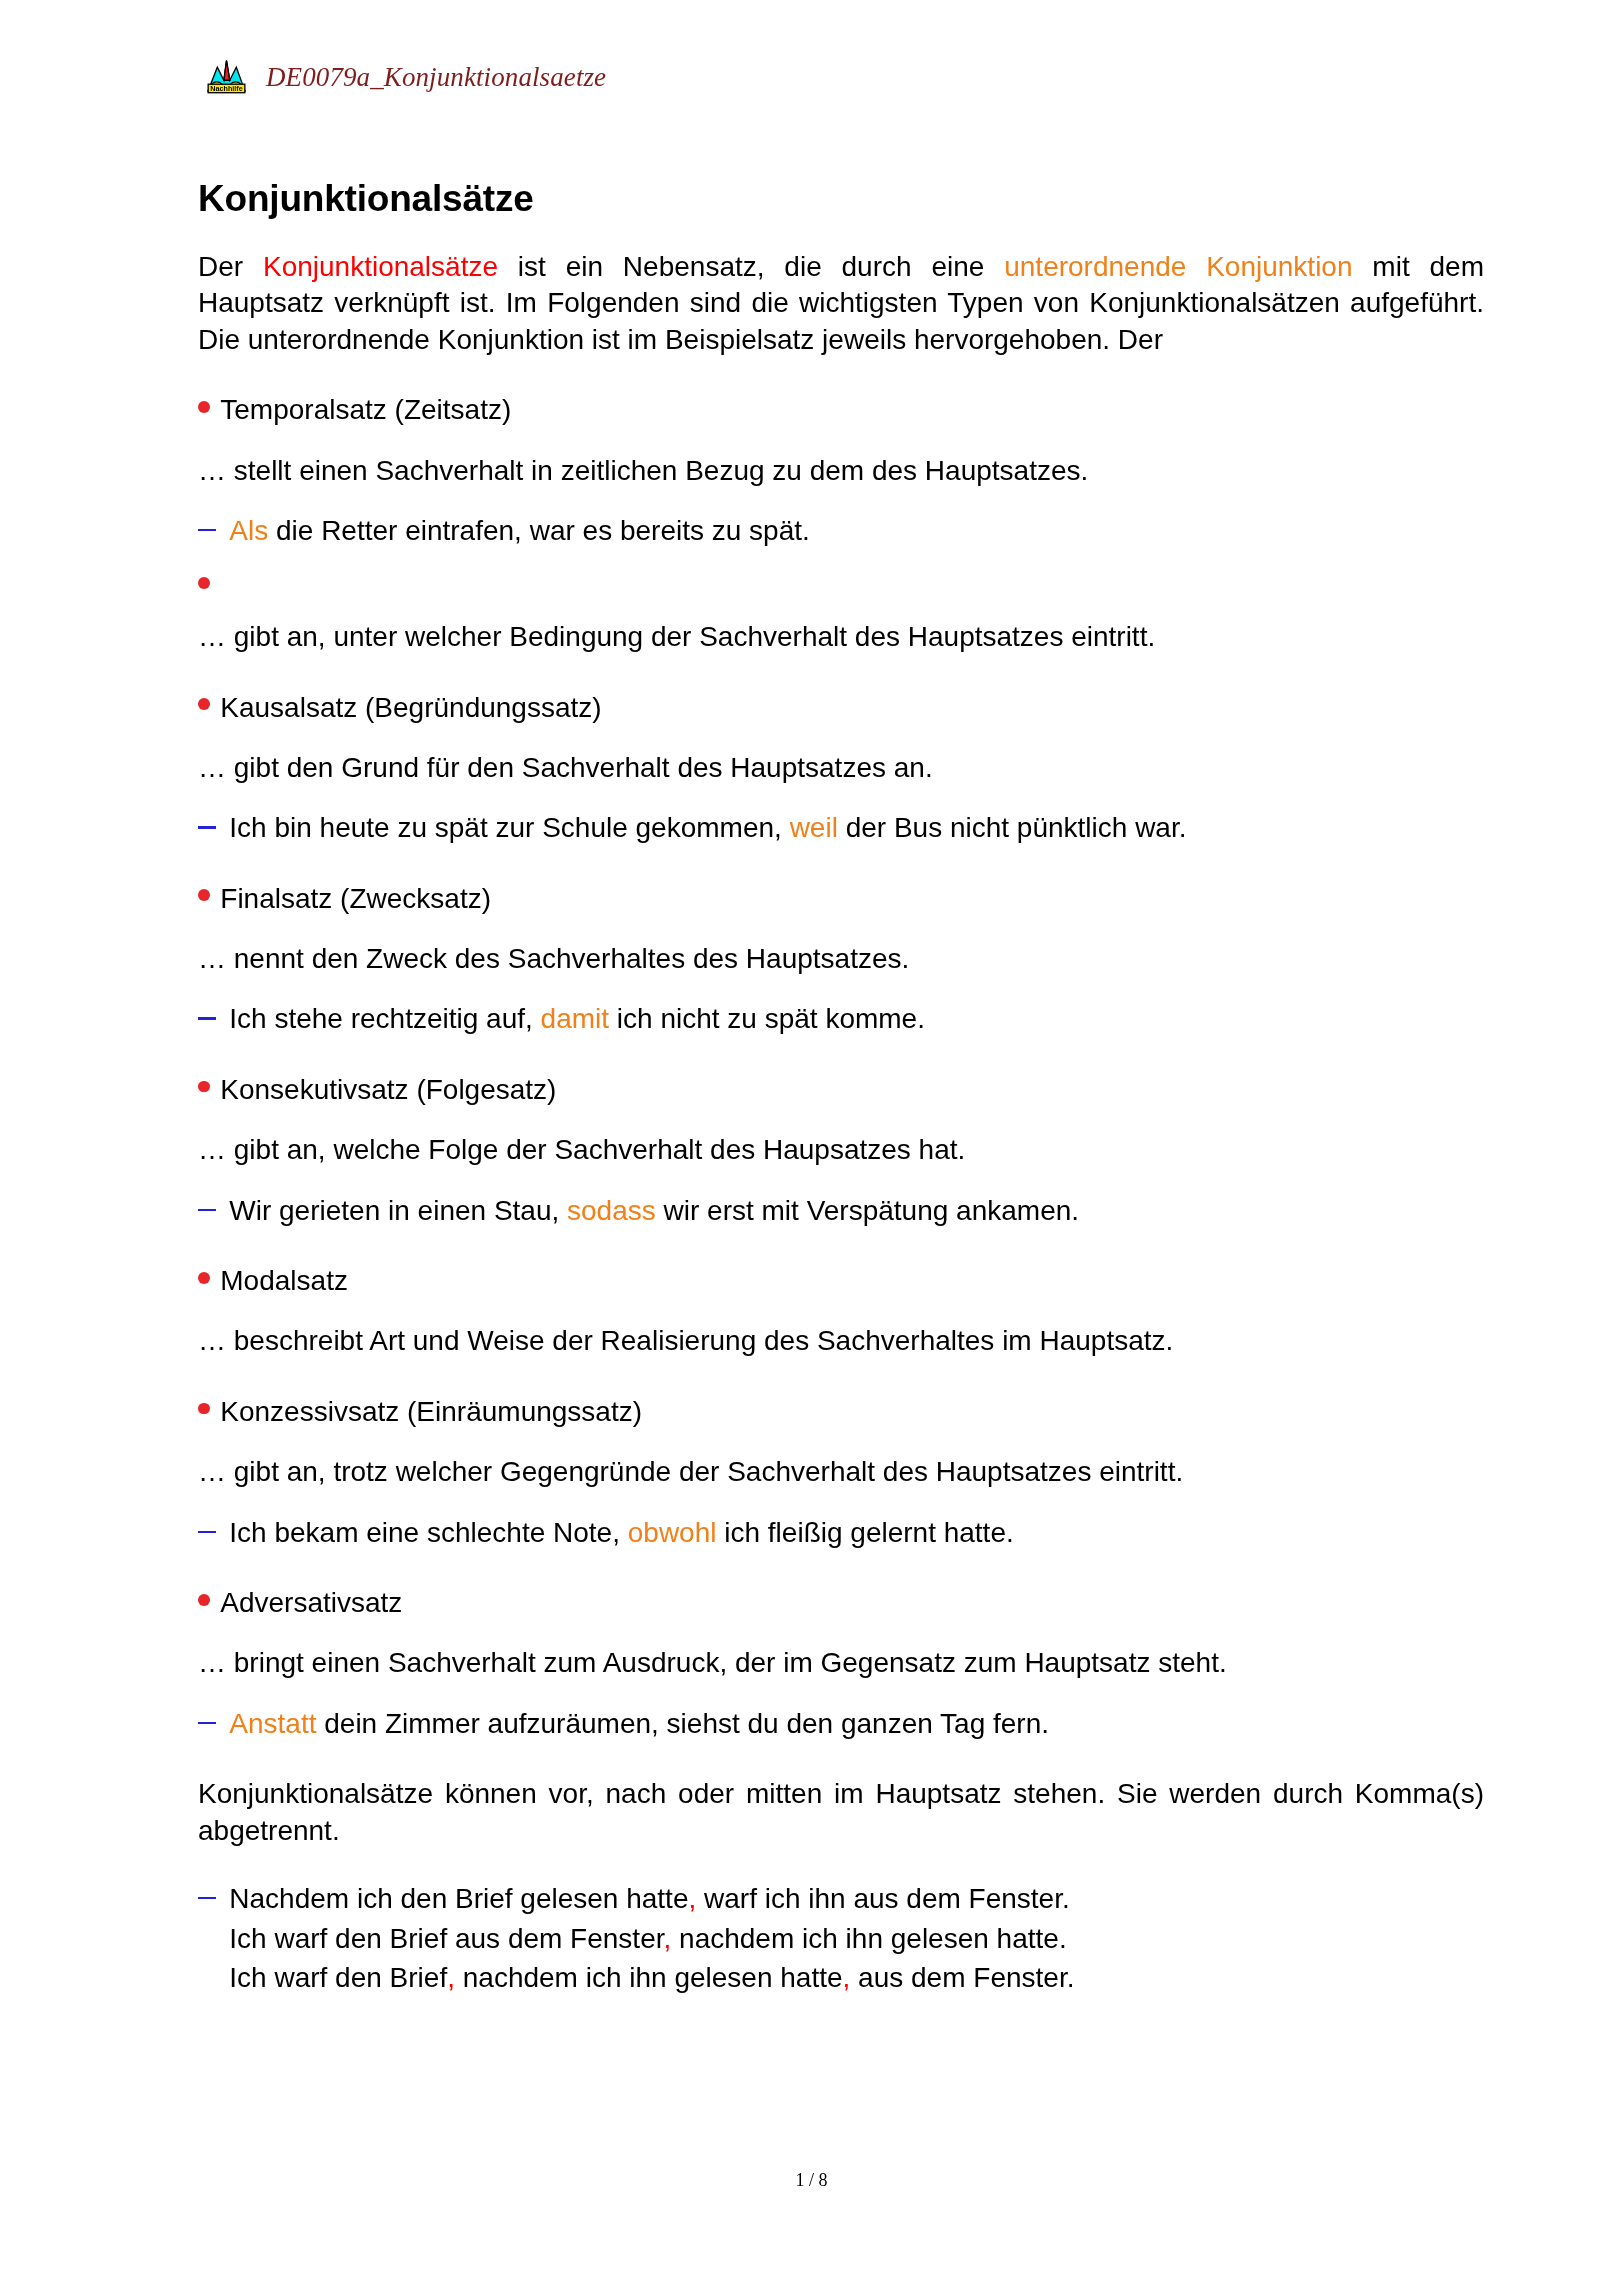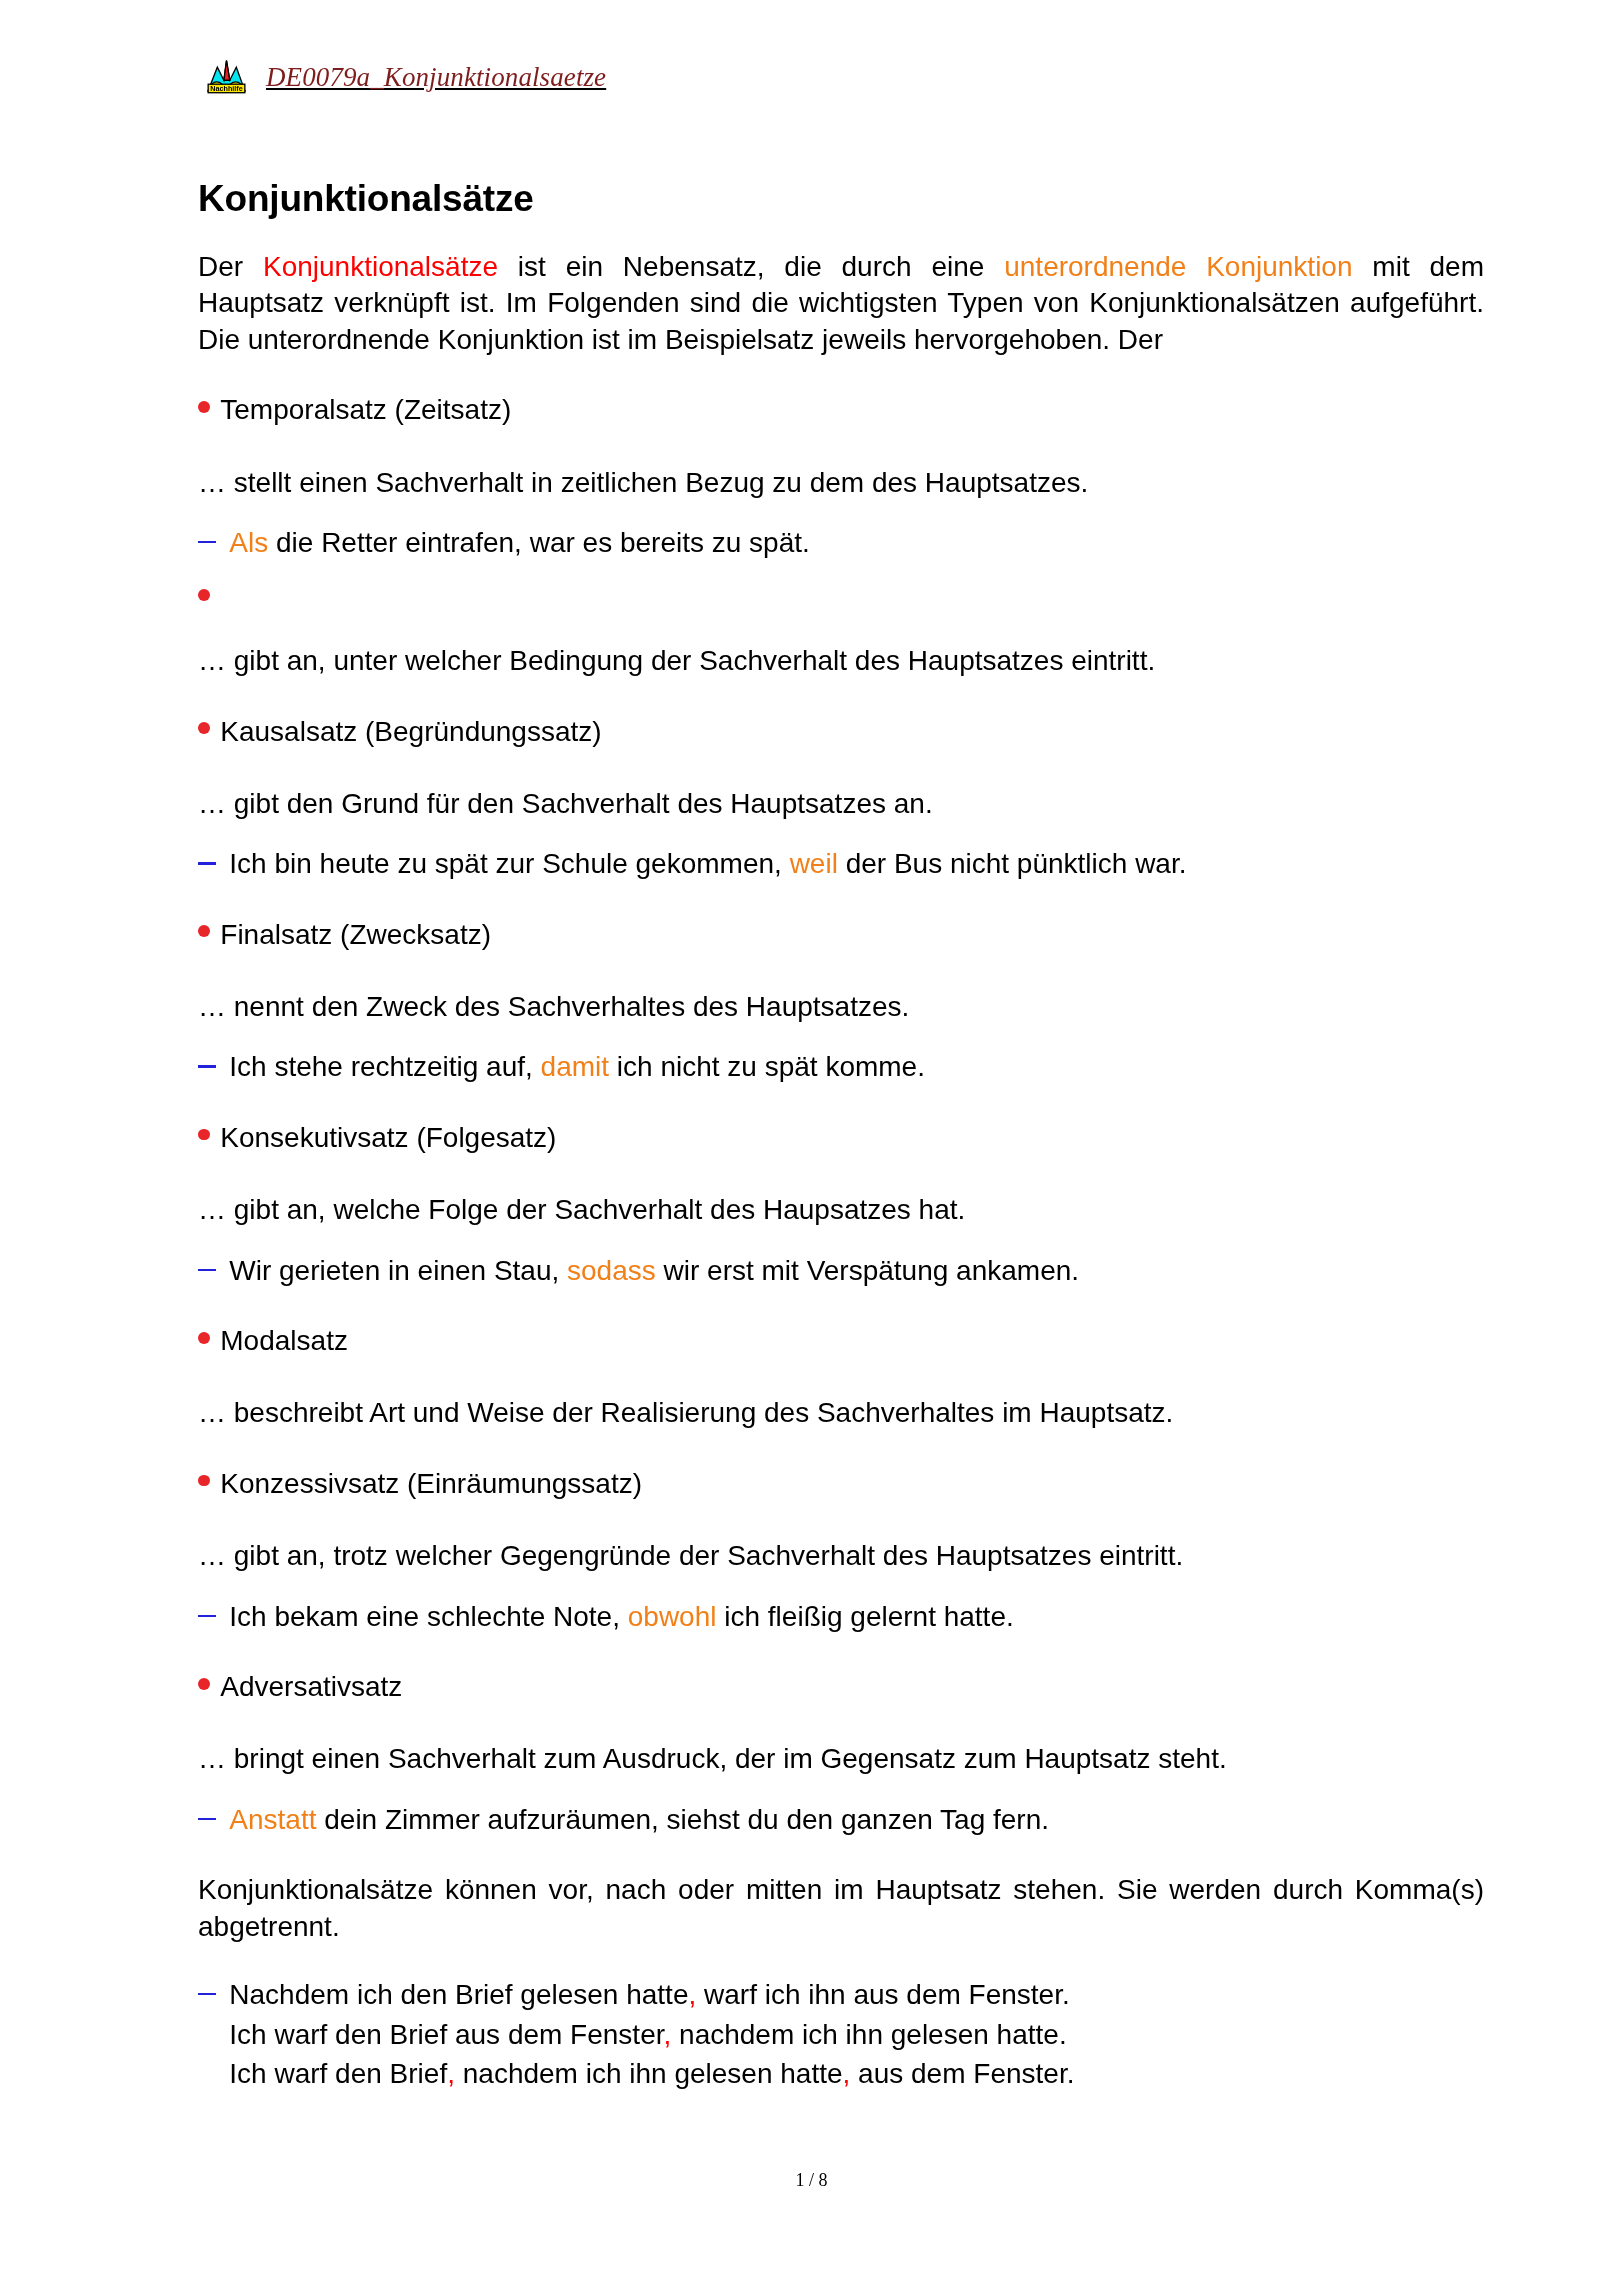--- a/index.html
+++ b/index.html
@@ -20,21 +20,20 @@
   }
 
   
   .doc-header {
     position: absolute;
     top: 58px;
     left: 204px;
     display: flex;
     align-items: center;
     gap: 17px;
-    text-decoration: underline;
   }
   .logo {
     width: 45px;
     height: 38px;
     position: relative;
     flex: none;
   }
   .logo svg { display: block; }
   .header-title {
     font-family: "Liberation Serif", serif;
@@ -94,21 +93,21 @@
     margin-right: 10.5px;
     position: relative;
     top: -6.5px;
   }
   .bullet-label { white-space: nowrap; }
 
   .def-line {
     font-size: 28px;
     line-height: 1.30;
     color: #000000;
-    margin-top: 36px;
+    margin-top: 24px;
     margin-left: 0;
   }
 
   .ex-line {
     display: flex;
     align-items: baseline;
     font-size: 28px;
     line-height: 1.30;
     color: #000000;
     margin-top: 24px;

